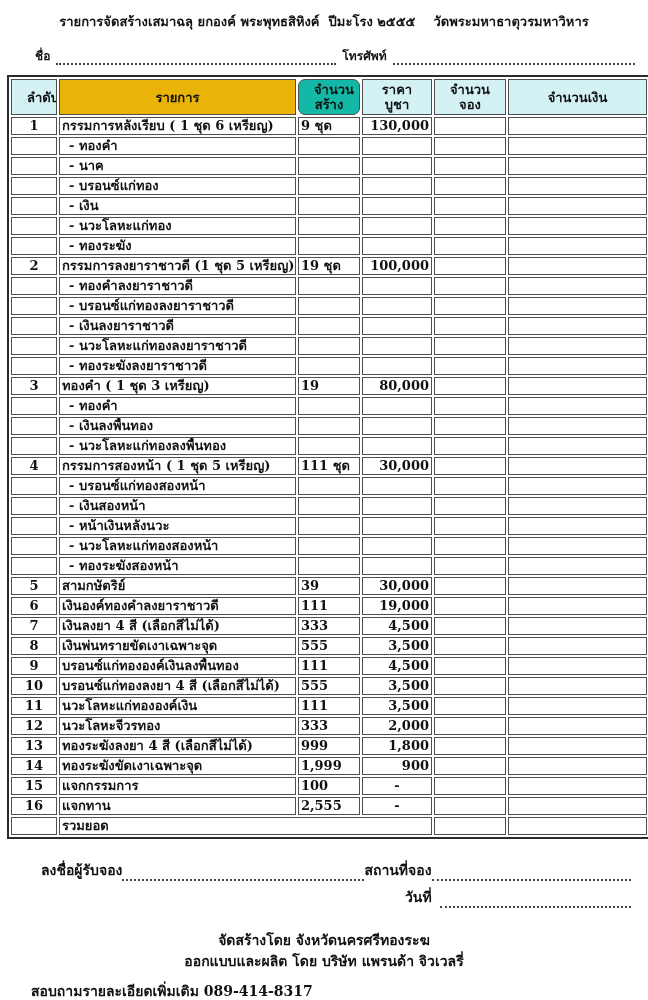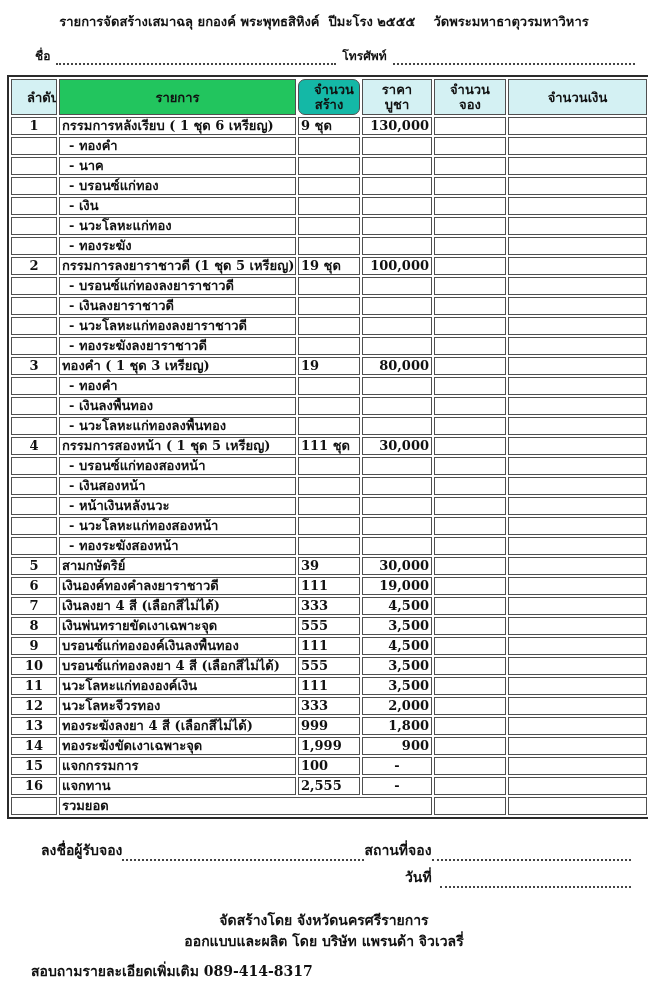--- a/index.html
+++ b/index.html
@@ -111,21 +111,21 @@
       <col class="c-no">
         <col class="c-item">
         <col class="c-qty">
       <col class="c-price">
         <col class="c-res">
         <col class="c-amt">
     </colgroup>
     <thead>
       <tr>
         <th style="background: rgb(212, 241, 243);">ลำดับ</th>
-        <th style="background: #22c55e;">รายการ</th>
+        <th style="background: #eab308;">รายการ</th>
         <th style="background: #14b8a6; border-radius: 7px;">จำนวน
 สร้าง</th>
         <th style="background: rgb(212, 241, 243);">ราคา
 บูชา</th>
         <th style="background: rgb(212, 241, 243);">จำนวนจอง</th>
         <th style="background: rgb(212, 241, 243);">จำนวนเงิน</th>
       </tr>
     </thead>
     <tbody>
         <tr>
@@ -182,20 +182,28 @@
           <td class="qty"></td>
           <td class="price"></td>
           <td class="reserved"></td>
           <td class="amount"></td>
         </tr>
         <tr>
           <td class="no">2</td>
           <td class="item">กรรมการลงยาราชาวดี (1 ชุด 5 เหรียญ)</td>
           <td class="qty">19 ชุด</td>
           <td class="price">100,000</td>
+          <td class="reserved"></td>
+          <td class="amount"></td>
+        </tr>
+        <tr>
+          <td class="no"></td>
+          <td class="item sub">- ทองคำลงยาราชาวดี</td>
+          <td class="qty"></td>
+          <td class="price"></td>
           <td class="reserved"></td>
           <td class="amount"></td>
         </tr>
         <tr>
           <td class="no"></td>
           <td class="item sub">- บรอนซ์แก่ทองลงยาราชาวดี</td>
           <td class="qty"></td>
           <td class="price"></td>
           <td class="reserved"></td>
           <td class="amount"></td>
@@ -414,19 +422,19 @@
       <span>ลงชื่อผู้รับจอง</span>
       <span class="dots fixed d1"></span>
       <span>สถานที่จอง</span>
       <span class="dots d2"></span>
     </div>
     <div class="date-line">
       <span>วันที่</span>
       <span class="dots"></span>
     </div>
     <div class="credits">
-      <div>จัดสร้างโดย จังหวัดนครศรีรายการ</div>
+      <div>จัดสร้างโดย จังหวัดนครศรีทองระฆ</div>
       <div>ออกแบบและผลิต โดย บริษัท แพรนด้า จิวเวลรี่</div>
     </div>
     <div class="contact-line">สอบถามรายละเอียดเพิ่มเติม   089-414-8317</div>
   </div>
 
 </div>
 
 </body></html>

